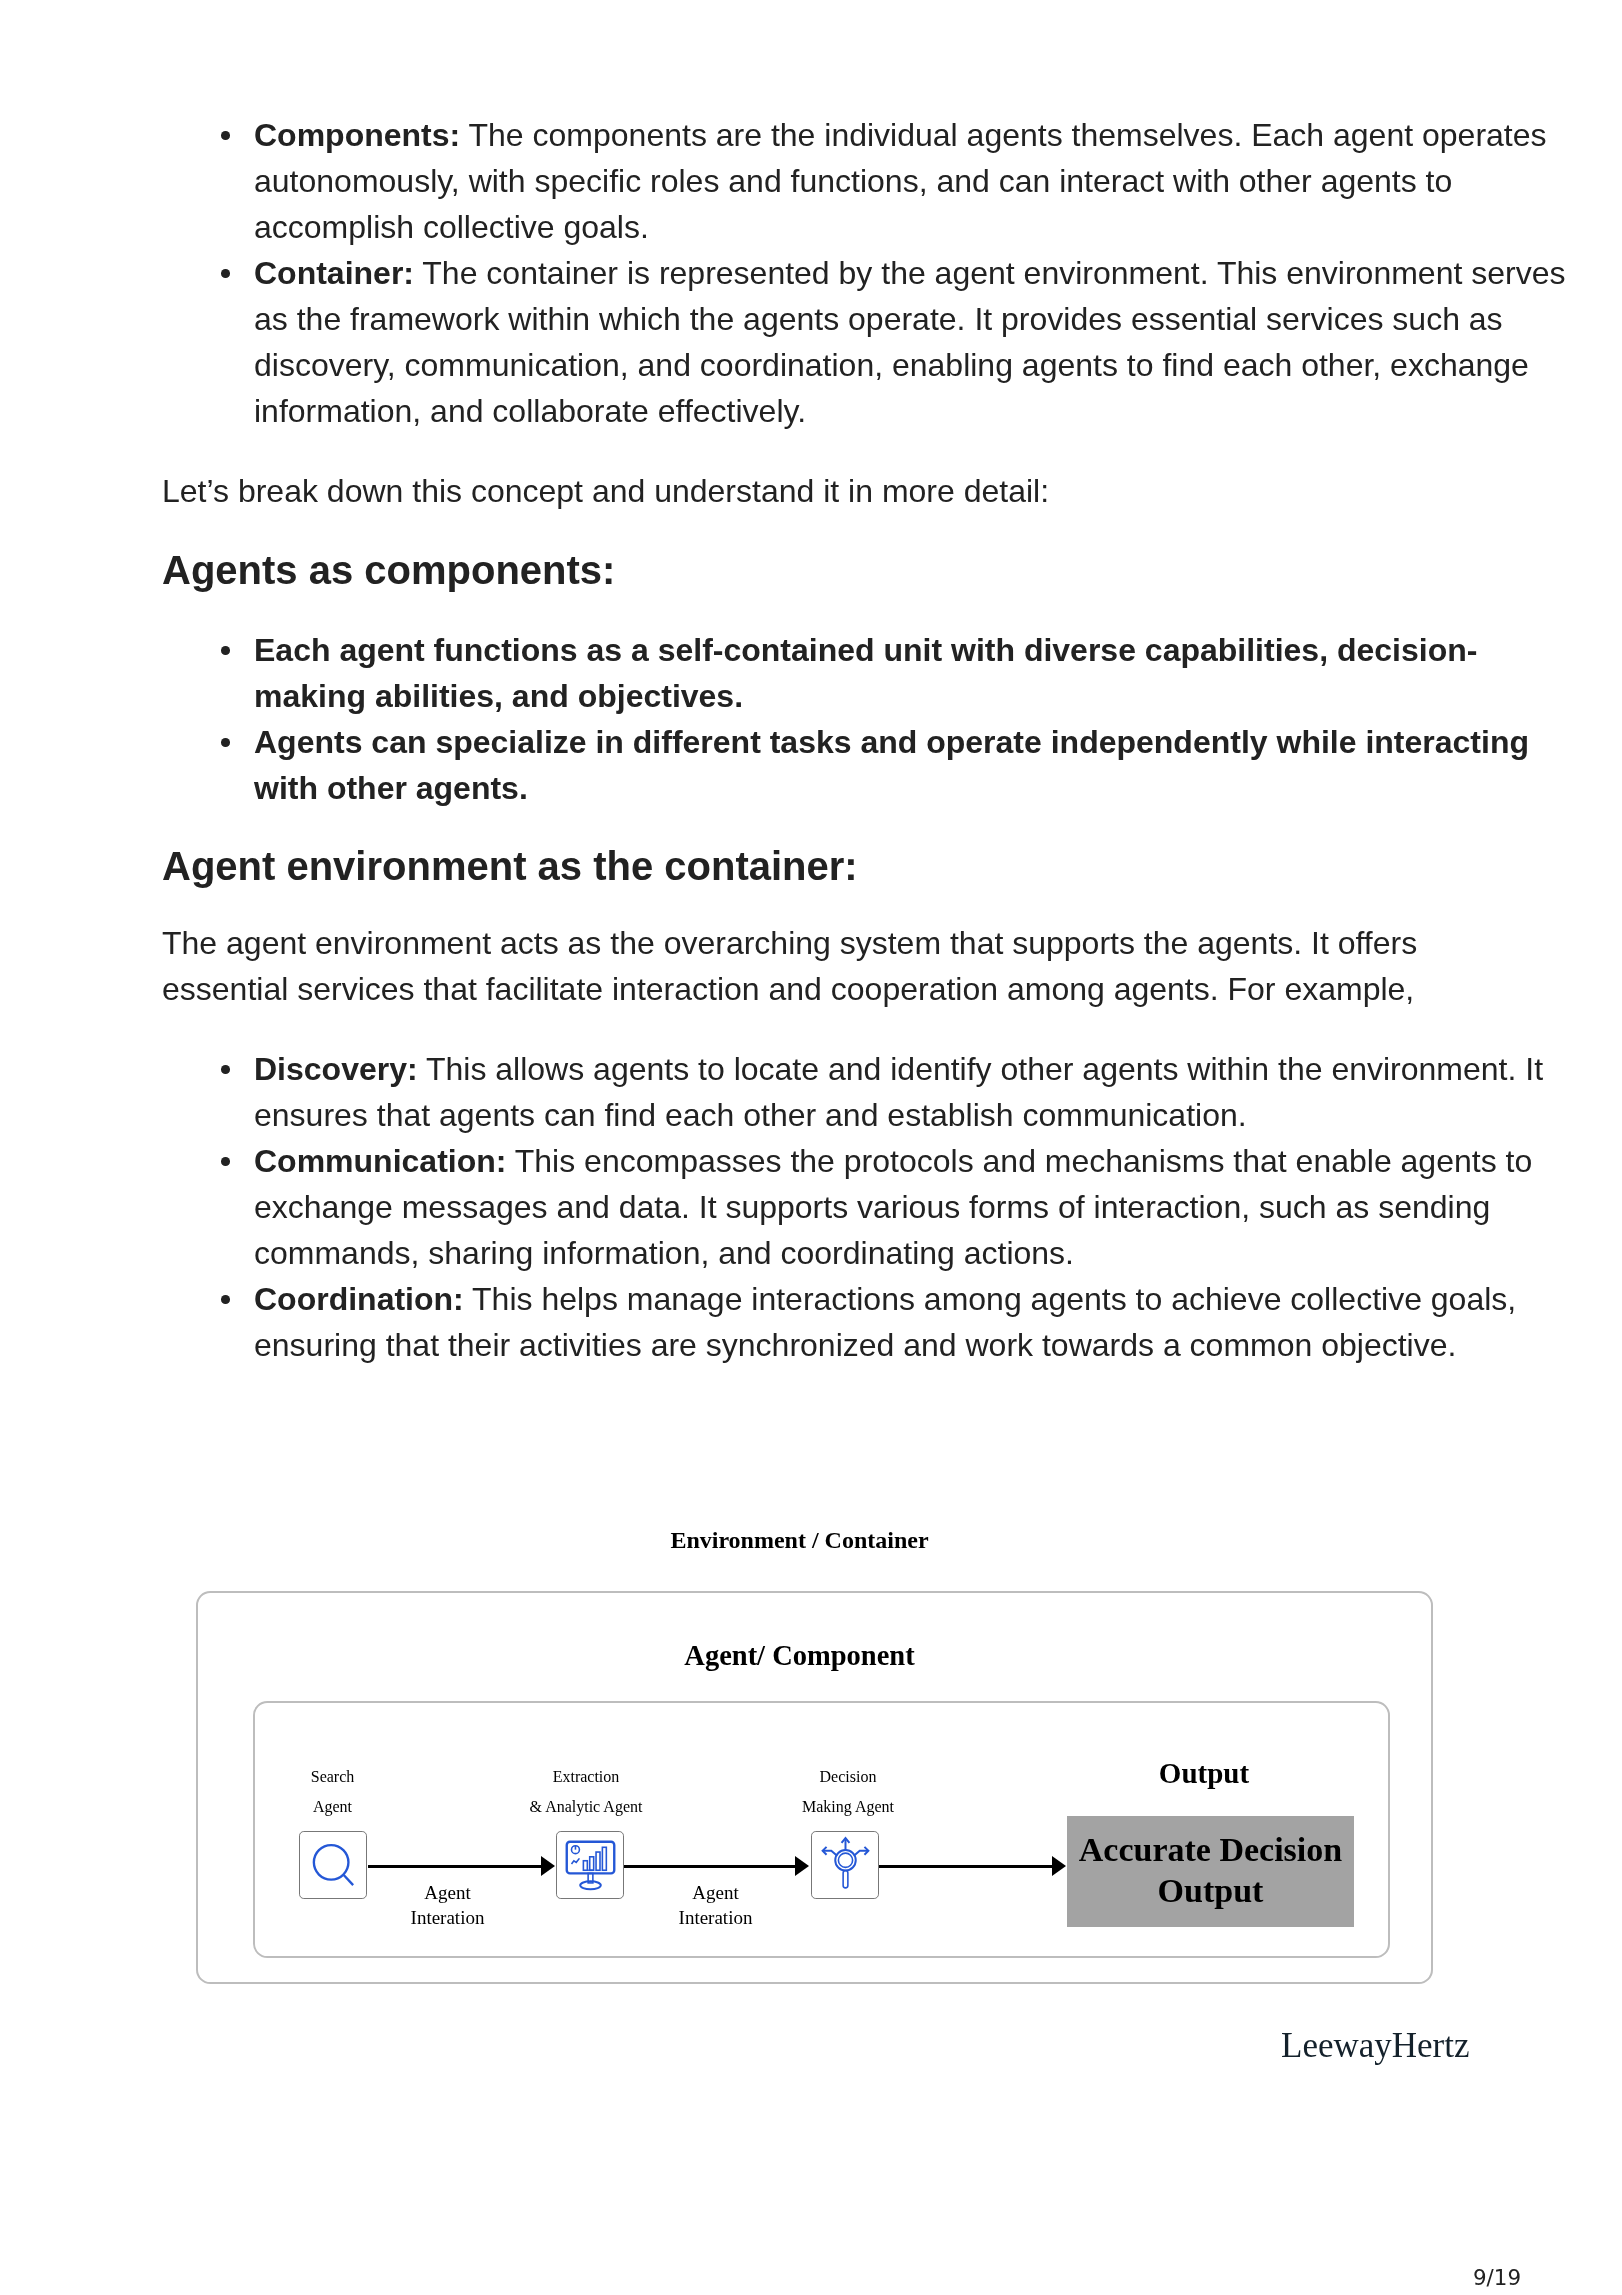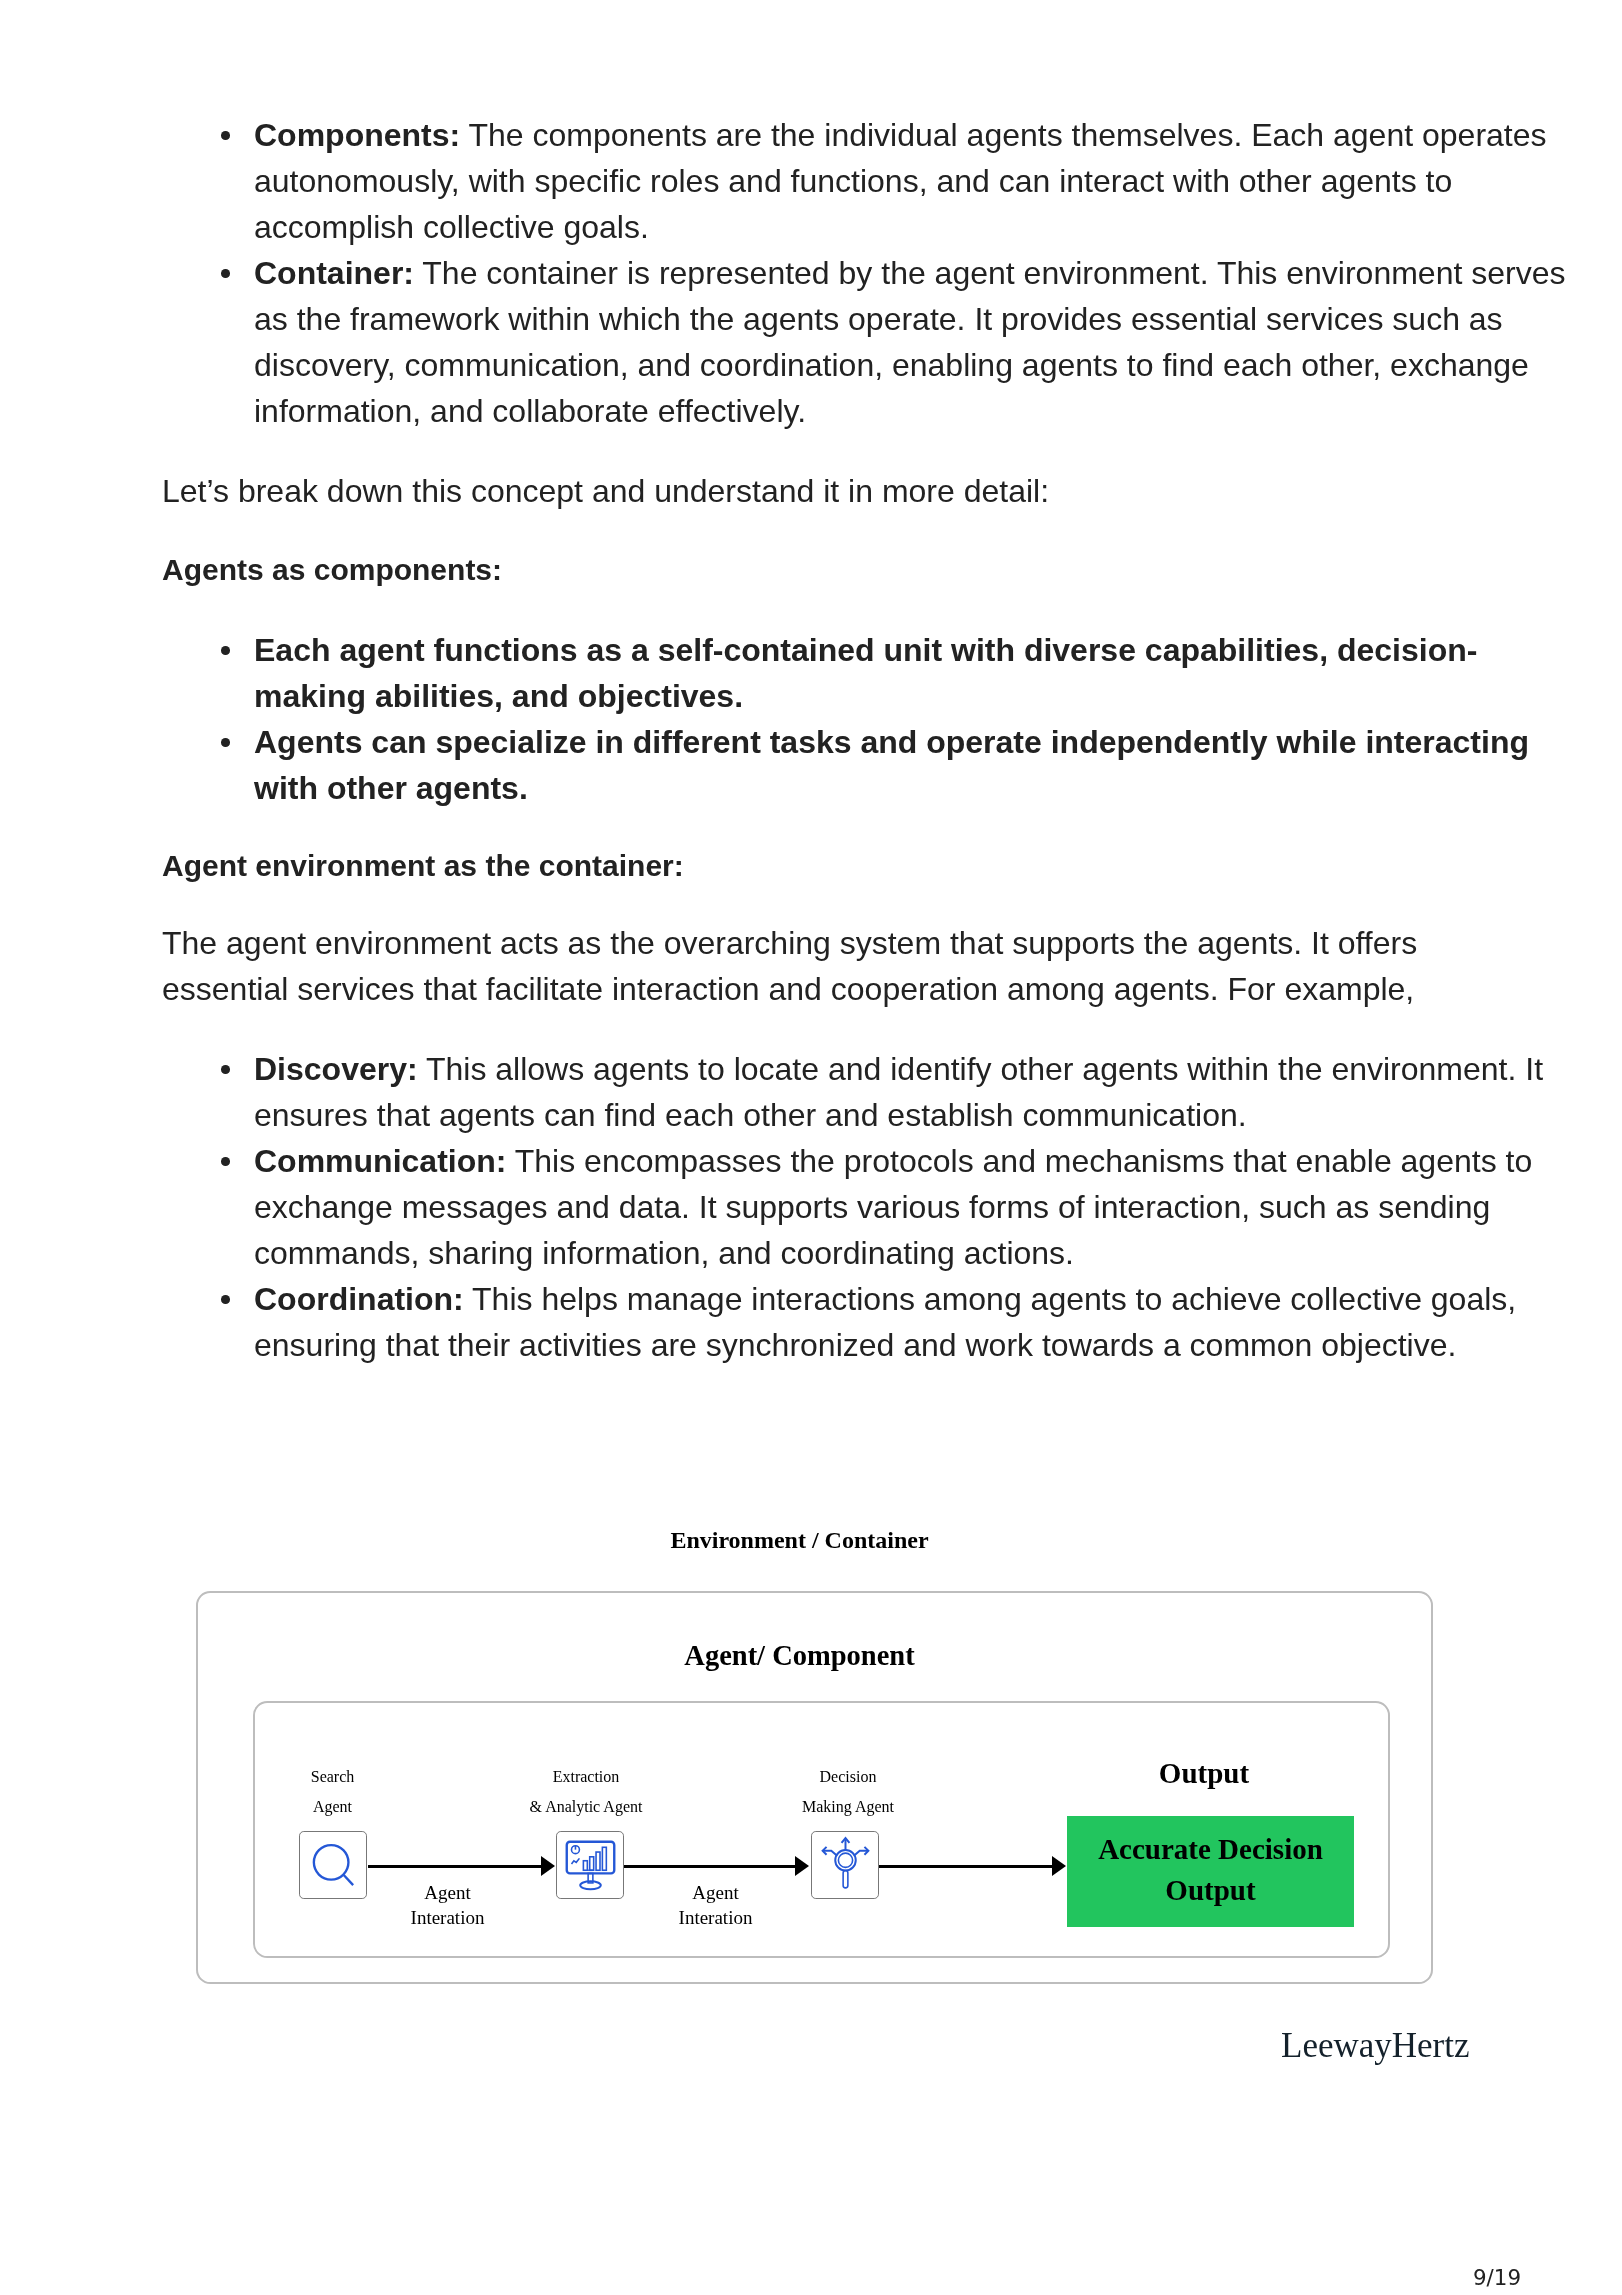--- a/index.html
+++ b/index.html
@@ -6,39 +6,39 @@
   body { width:1622px; height:2295px; position:relative; overflow:hidden;
          font-family:"Liberation Sans", sans-serif; color:#222222; }
   .page { position:absolute; left:0; top:0; width:1622px; height:2295px; }
   .txt { font-size:32px; line-height:46px; color:#222222; }
   .blk { position:absolute; left:162px; width:1315px; }
   ul.bl { position:absolute; left:172px; width:1331px; margin:0; padding:0 0 0 82px; list-style:none; }
   ul.bl li { position:relative; font-size:32px; line-height:46px; color:#222222; }
   ul.bl li::before { content:""; position:absolute; left:-33px; top:19px; width:8.7px; height:8.7px;
                      border-radius:50%; background:#222222; }
   b { font-weight:700; }
-  .subhead { position:absolute; left:162px; font-size:30px; font-weight:700; line-height:46px; color:#222222; }
+  .subhead { position:absolute; left:162px; font-size:40px; font-weight:700; line-height:46px; color:#222222; }
   .h2 { position:absolute; left:162px; font-size:37px; font-weight:700; color:#222222; }
 
   
   .dg { font-family:"Liberation Serif", serif; color:#000; }
   .dg-title { position:absolute; font-size:24px; font-weight:700; text-align:center; }
   .box-outer { position:absolute; left:196px; top:1591px; width:1237px; height:393px;
                border:2.4px solid #bdbdbd; border-radius:14.3px; box-sizing:border-box; }
   .box-inner { position:absolute; left:253px; top:1701px; width:1137px; height:257px;
                border:2.4px solid #bdbdbd; border-radius:14.3px; box-sizing:border-box; }
   .lbl { position:absolute; font-size:16px; line-height:30px; text-align:center; }
   .small { position:absolute; font-size:19px; line-height:25px; text-align:center; }
   .icon-box { position:absolute; width:68px; height:68px; border:1.6px solid #777; border-radius:4.8px;
               box-sizing:border-box; background:#fff; display:flex; align-items:center; justify-content:center; }
   .arrow { position:absolute; height:3.2px; background:#000; }
   .arrow::after { content:""; position:absolute; right:-3.2px; top:-8.7px; border-left:14.3px solid #000;
                   border-top:10.3px solid transparent; border-bottom:10.3px solid transparent; }
-  .output-box { position:absolute; left:1067px; top:1816px; width:287px; height:111px; background:#22c55e;
-                font-size:29px; font-weight:700; line-height:41px; text-align:center; padding-top:12.7px; box-sizing:border-box; }
+  .output-box { position:absolute; left:1067px; top:1816px; width:287px; height:111px; background:#a3a3a3;
+                font-size:34px; font-weight:700; line-height:41px; text-align:center; padding-top:12.7px; box-sizing:border-box; }
   .brand { position:absolute; left:1236px; top:2026px; font-family:"Liberation Serif", serif;
            font-size:35px; color:#14212b;margin-left:45px; }
   .pagenum { position:absolute; left:1473px; top:2265px; font-family:"DejaVu Sans", sans-serif;
              font-size:21.4px; color:#222; }
 </style>
 </head>
 <body>
 
 <div class="page">
 

